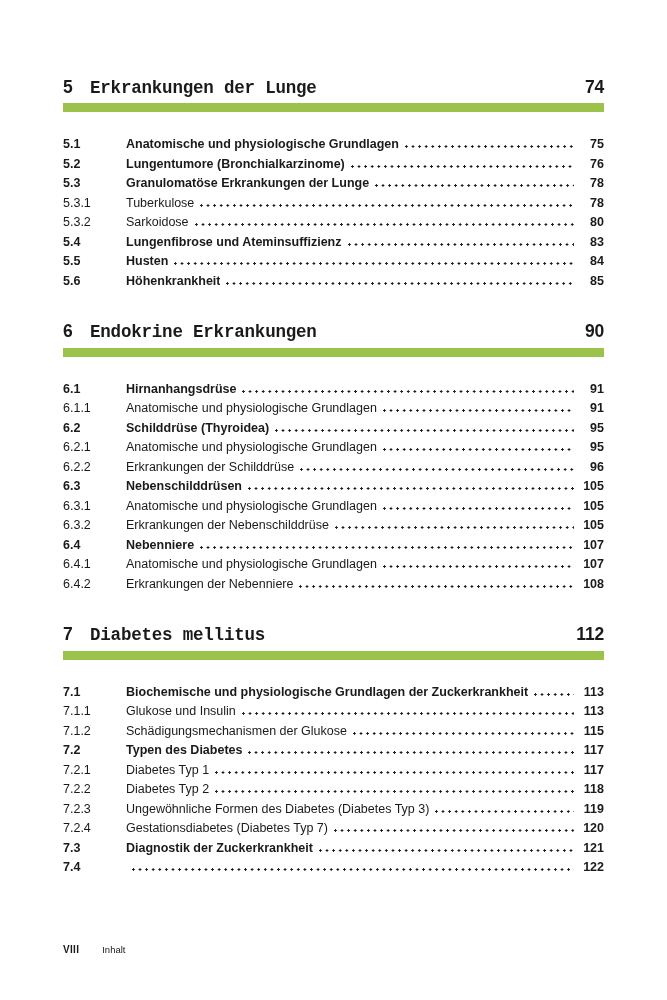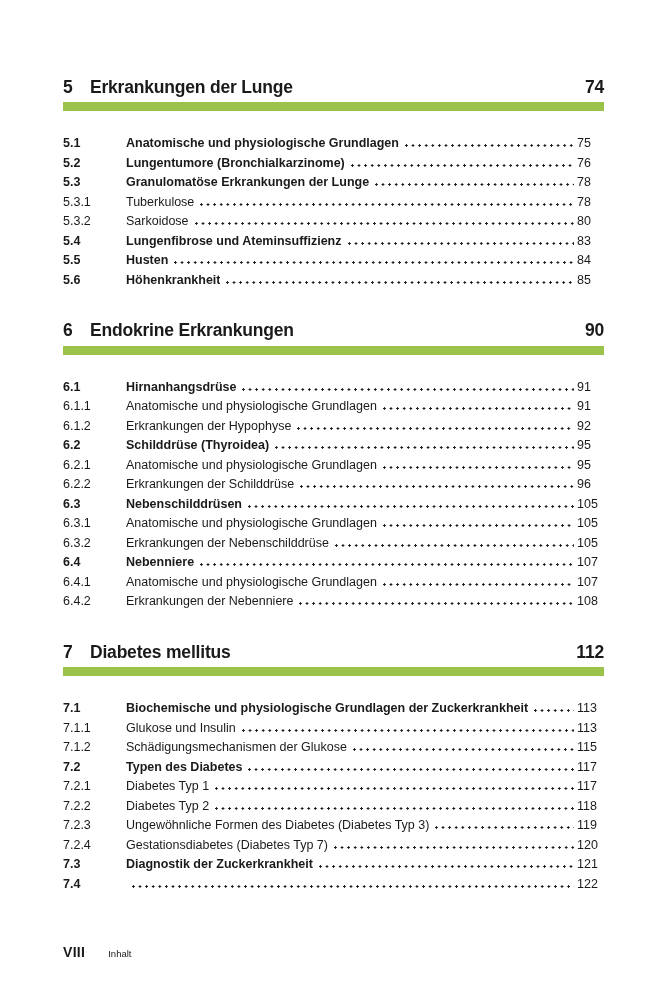--- a/index.html
+++ b/index.html
@@ -26,21 +26,21 @@
   .sec-heading {
     display: flex;
     align-items: baseline;
     font-size: 17.5px;
     font-weight: bold;
     letter-spacing: -0.2px;
     line-height: 1.05;
     white-space: nowrap;
   }
   .sec-num { flex: none; width: 27px; }
-  .sec-title { flex: none; }
+  .sec-title { flex: none; font-family: Liberation Mono, monospace; }
   .sec-page { margin-left: auto; flex: none; }
   .rule {
     height: 9px;
     background: var(--accent);
     margin-top: 6px;
   }
   
   .entries { margin-top: 23px; }
   .row {
     display: flex;
@@ -57,30 +57,30 @@
   .leader {
     flex: 1 1 auto;
     min-width: 10px;
     height: 12px;
     margin: 0 3px 0 6px;
     background-image: radial-gradient(circle at 1.4px 1.5px, var(--ink) 1.02px, rgba(0,0,0,0) 1.35px);
     background-size: 6.6px 3px;
     background-repeat: repeat-x;
     background-position: left bottom;
   }
-  .pageno { flex: none; width: 27px; text-align: left; font-weight: normal; }
+  .pageno { flex: none; width: 27px; text-align: right; font-weight: bold; }
   
   .footer {
     position: absolute;
     left: 63px;
     top: 944px;
     display: flex;
     align-items: baseline;
   }
-  .footer-num { font-size: 14px; font-weight: bold; letter-spacing: 0.3px; }
+  .footer-num { font-size: 10px; font-weight: bold; letter-spacing: 0.3px; }
   .footer-label { font-size: 9.5px; margin-left: 23px; text-align: center; }
 </style>
 </head>
 <body>
 
 <div class="page">
   <div id="sections">
       <section class="section">
         <div class="sec-heading">
           <span class="sec-num">5</span>
@@ -152,26 +152,20 @@
             <span class="title">Hirnanhangsdrüse</span>
             <span class="leader"></span>
             <span class="pageno">91</span>
           </div>
           <div class="row">
             <span class="num">6.1.1</span>
             <span class="title">Anatomische und physiologische Grundlagen</span>
             <span class="leader"></span>
             <span class="pageno">91</span>
           </div>
-          <div class="row">
-            <span class="num">6.1.2</span>
-            <span class="title">Erkrankungen der Hypophyse</span>
-            <span class="leader"></span>
-            <span class="pageno">92</span>
-          </div>
           <div class="row bold">
             <span class="num">6.2</span>
             <span class="title">Schilddrüse (Thyroidea)</span>
             <span class="leader"></span>
             <span class="pageno">95</span>
           </div>
           <div class="row">
             <span class="num">6.2.1</span>
             <span class="title">Anatomische und physiologische Grundlagen</span>
             <span class="leader"></span>

